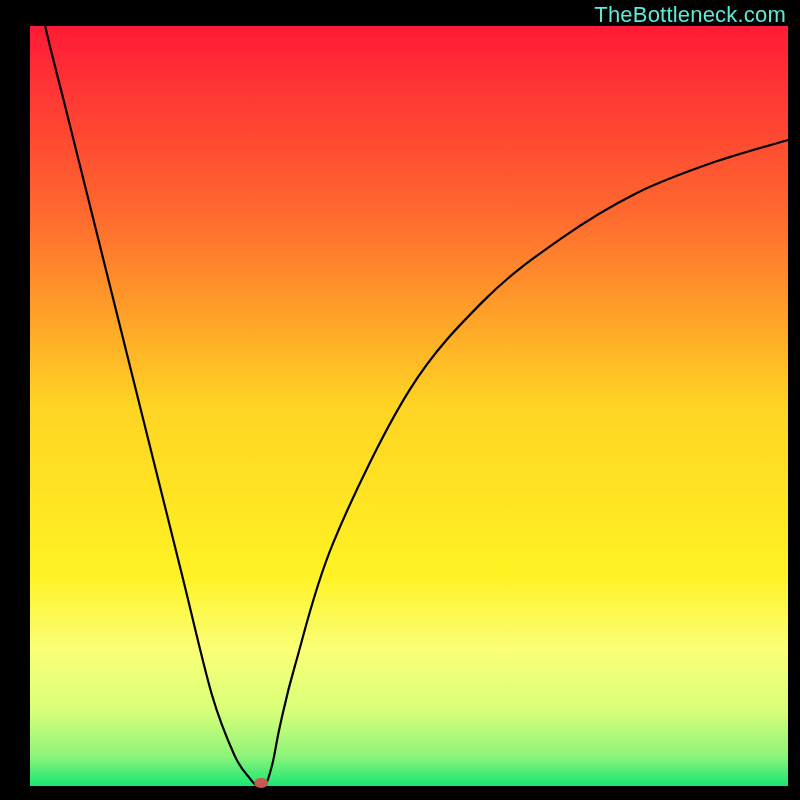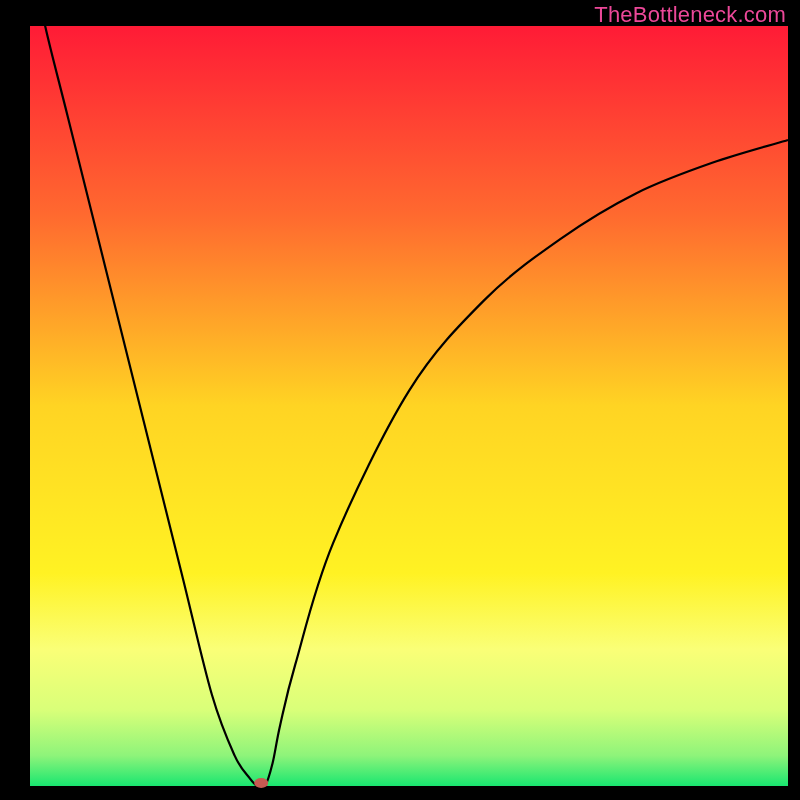--- a/index.html
+++ b/index.html
@@ -14,21 +14,21 @@
   .frame {
     position: relative;
     width: 800px;
     height: 800px;
     background: #000;
   }
   .watermark {
     position: absolute;
     top: 2px;
     right: 14px;
-    color: #ec4899;
+    color: #5eead4;
     font-size: 22px;
     font-weight: 500;
     letter-spacing: 0.2px;
     z-index: 10;
   }
   svg {
     display: block;
   }
 </style>
 </head>

